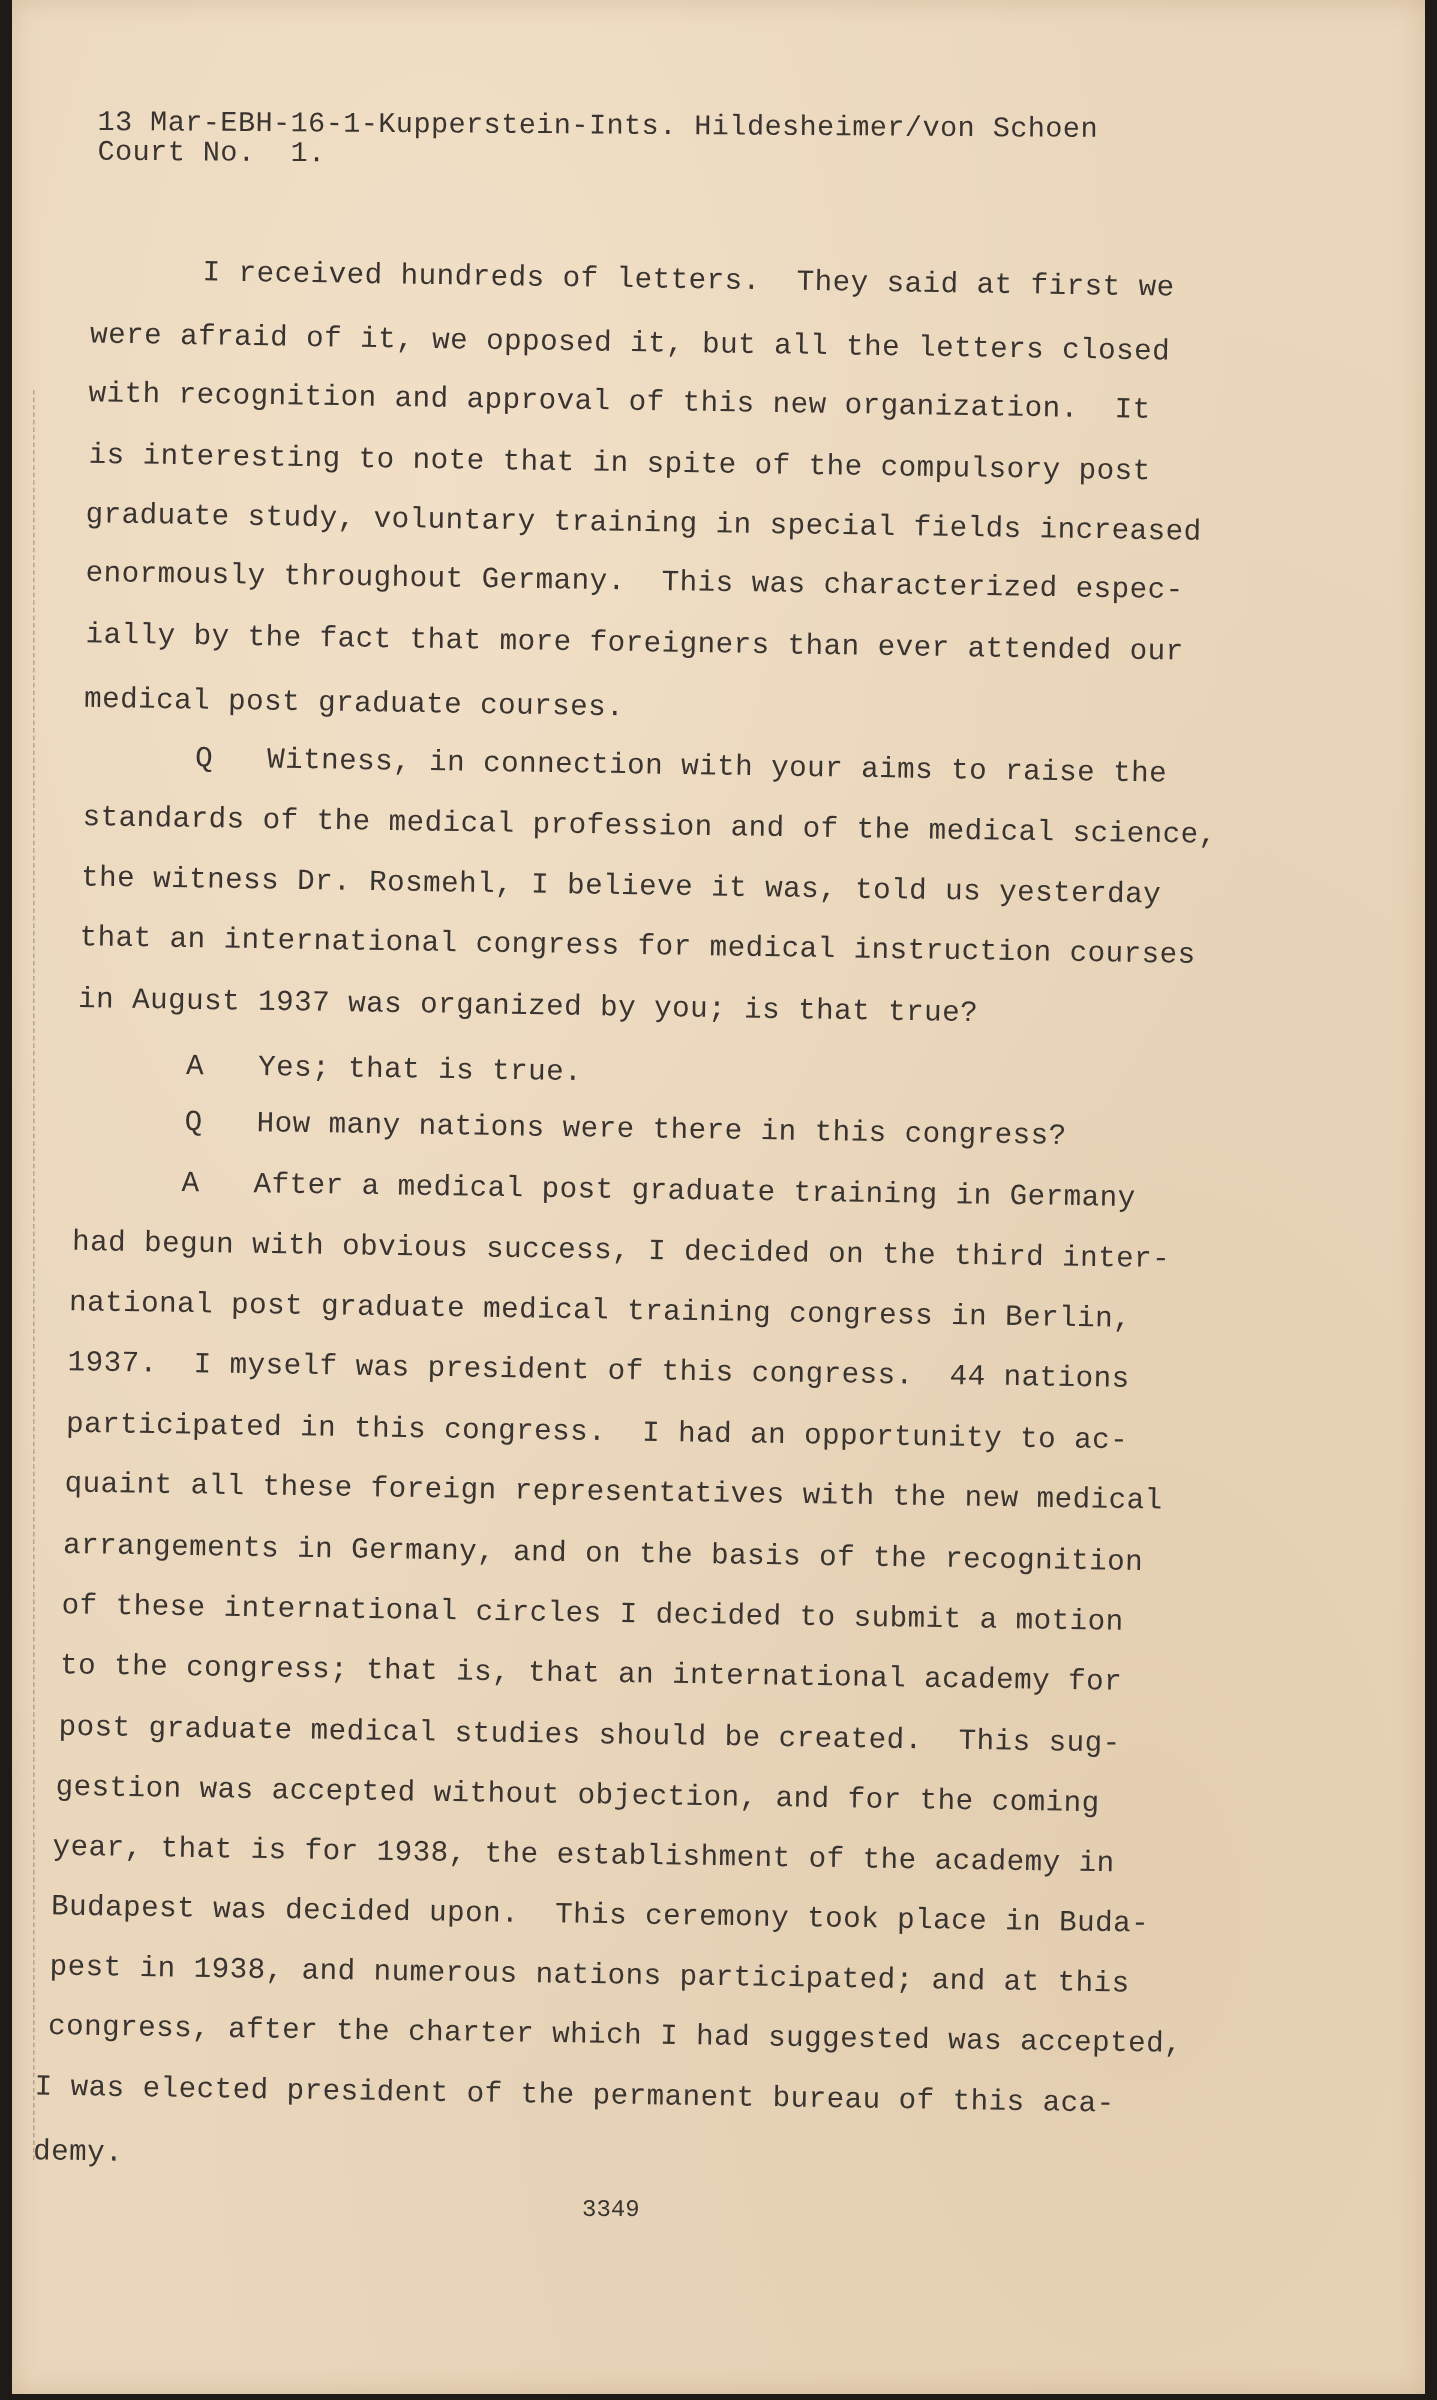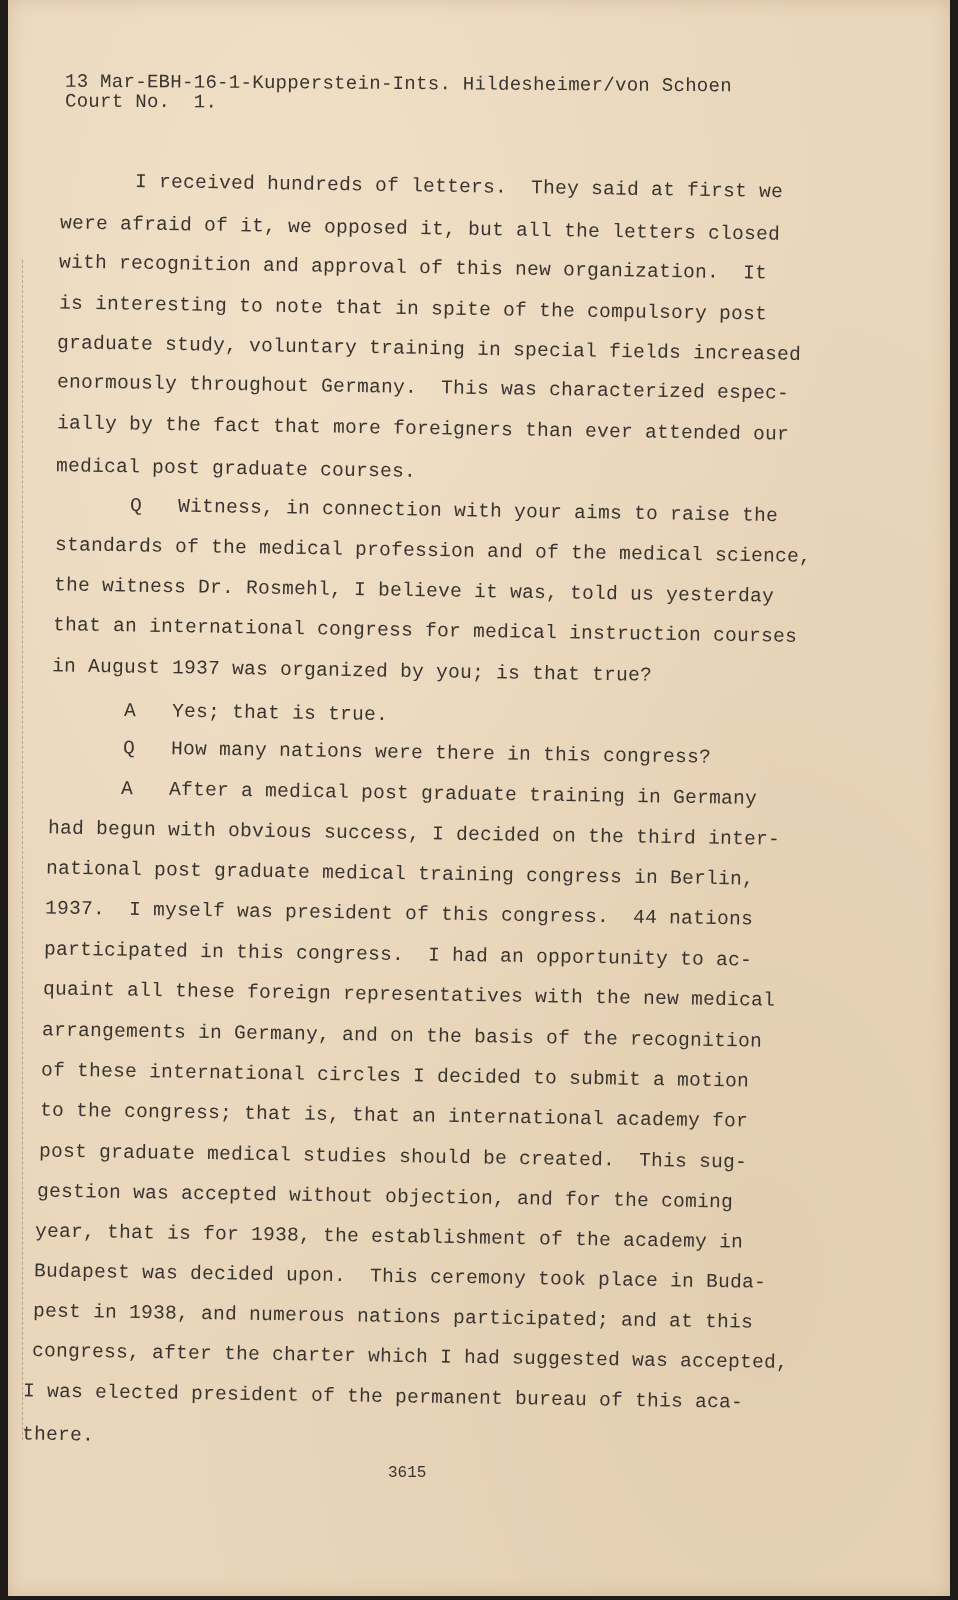--- a/index.html
+++ b/index.html
@@ -93,17 +93,17 @@
     <div class="typed body-line" style="left:34px; top:1025px; transform:rotate(0.9deg);">arrangements in Germany, and on the basis of the recognition</div>
     <div class="typed body-line" style="left:33px; top:1065px; transform:rotate(0.9deg);">of these international circles I decided to submit a motion</div>
     <div class="typed body-line" style="left:32px; top:1105px; transform:rotate(0.9deg);">to the congress; that is, that an international academy for</div>
     <div class="typed body-line" style="left:31px; top:1146px; transform:rotate(0.9deg);">post graduate medical studies should be created.  This sug-</div>
     <div class="typed body-line" style="left:29px; top:1186px; transform:rotate(0.9deg);">gestion was accepted without objection, and for the coming</div>
     <div class="typed body-line" style="left:27px; top:1226px; transform:rotate(0.9deg);">year, that is for 1938, the establishment of the academy in</div>
     <div class="typed body-line" style="left:26px; top:1266px; transform:rotate(0.9deg);">Budapest was decided upon.  This ceremony took place in Buda-</div>
     <div class="typed body-line" style="left:25px; top:1306px; transform:rotate(0.9deg);">pest in 1938, and numerous nations participated; and at this</div>
     <div class="typed body-line" style="left:24px; top:1346px; transform:rotate(0.9deg);">congress, after the charter which I had suggested was accepted,</div>
     <div class="typed body-line" style="left:15px; top:1386px; transform:rotate(0.9deg);">I was elected president of the permanent bureau of this aca-</div>
-    <div class="typed body-line" style="left:14px; top:1424px; transform:rotate(0.9deg);">there.</div>
+    <div class="typed body-line" style="left:14px; top:1424px; transform:rotate(0.9deg);">demy.</div>
   </div>
 
-  <div class="page-number">3615</div>
+  <div class="page-number">3349</div>
 </div>
 
 </body></html>

